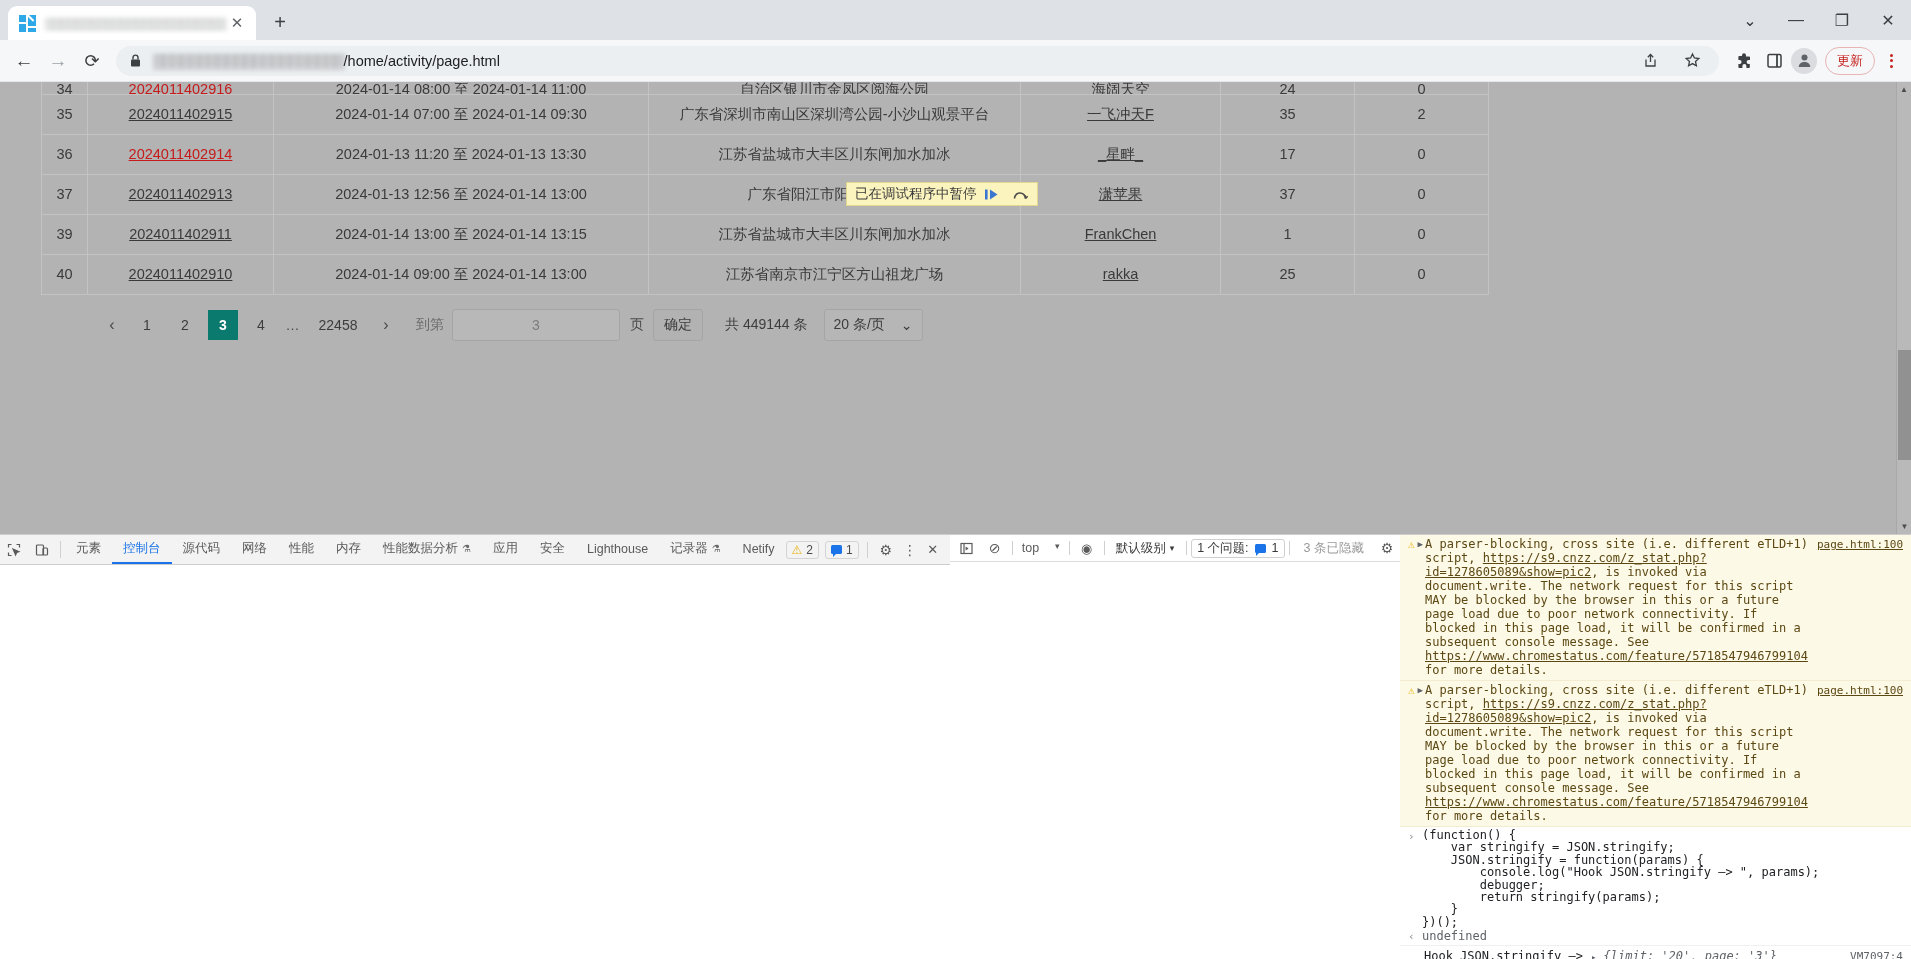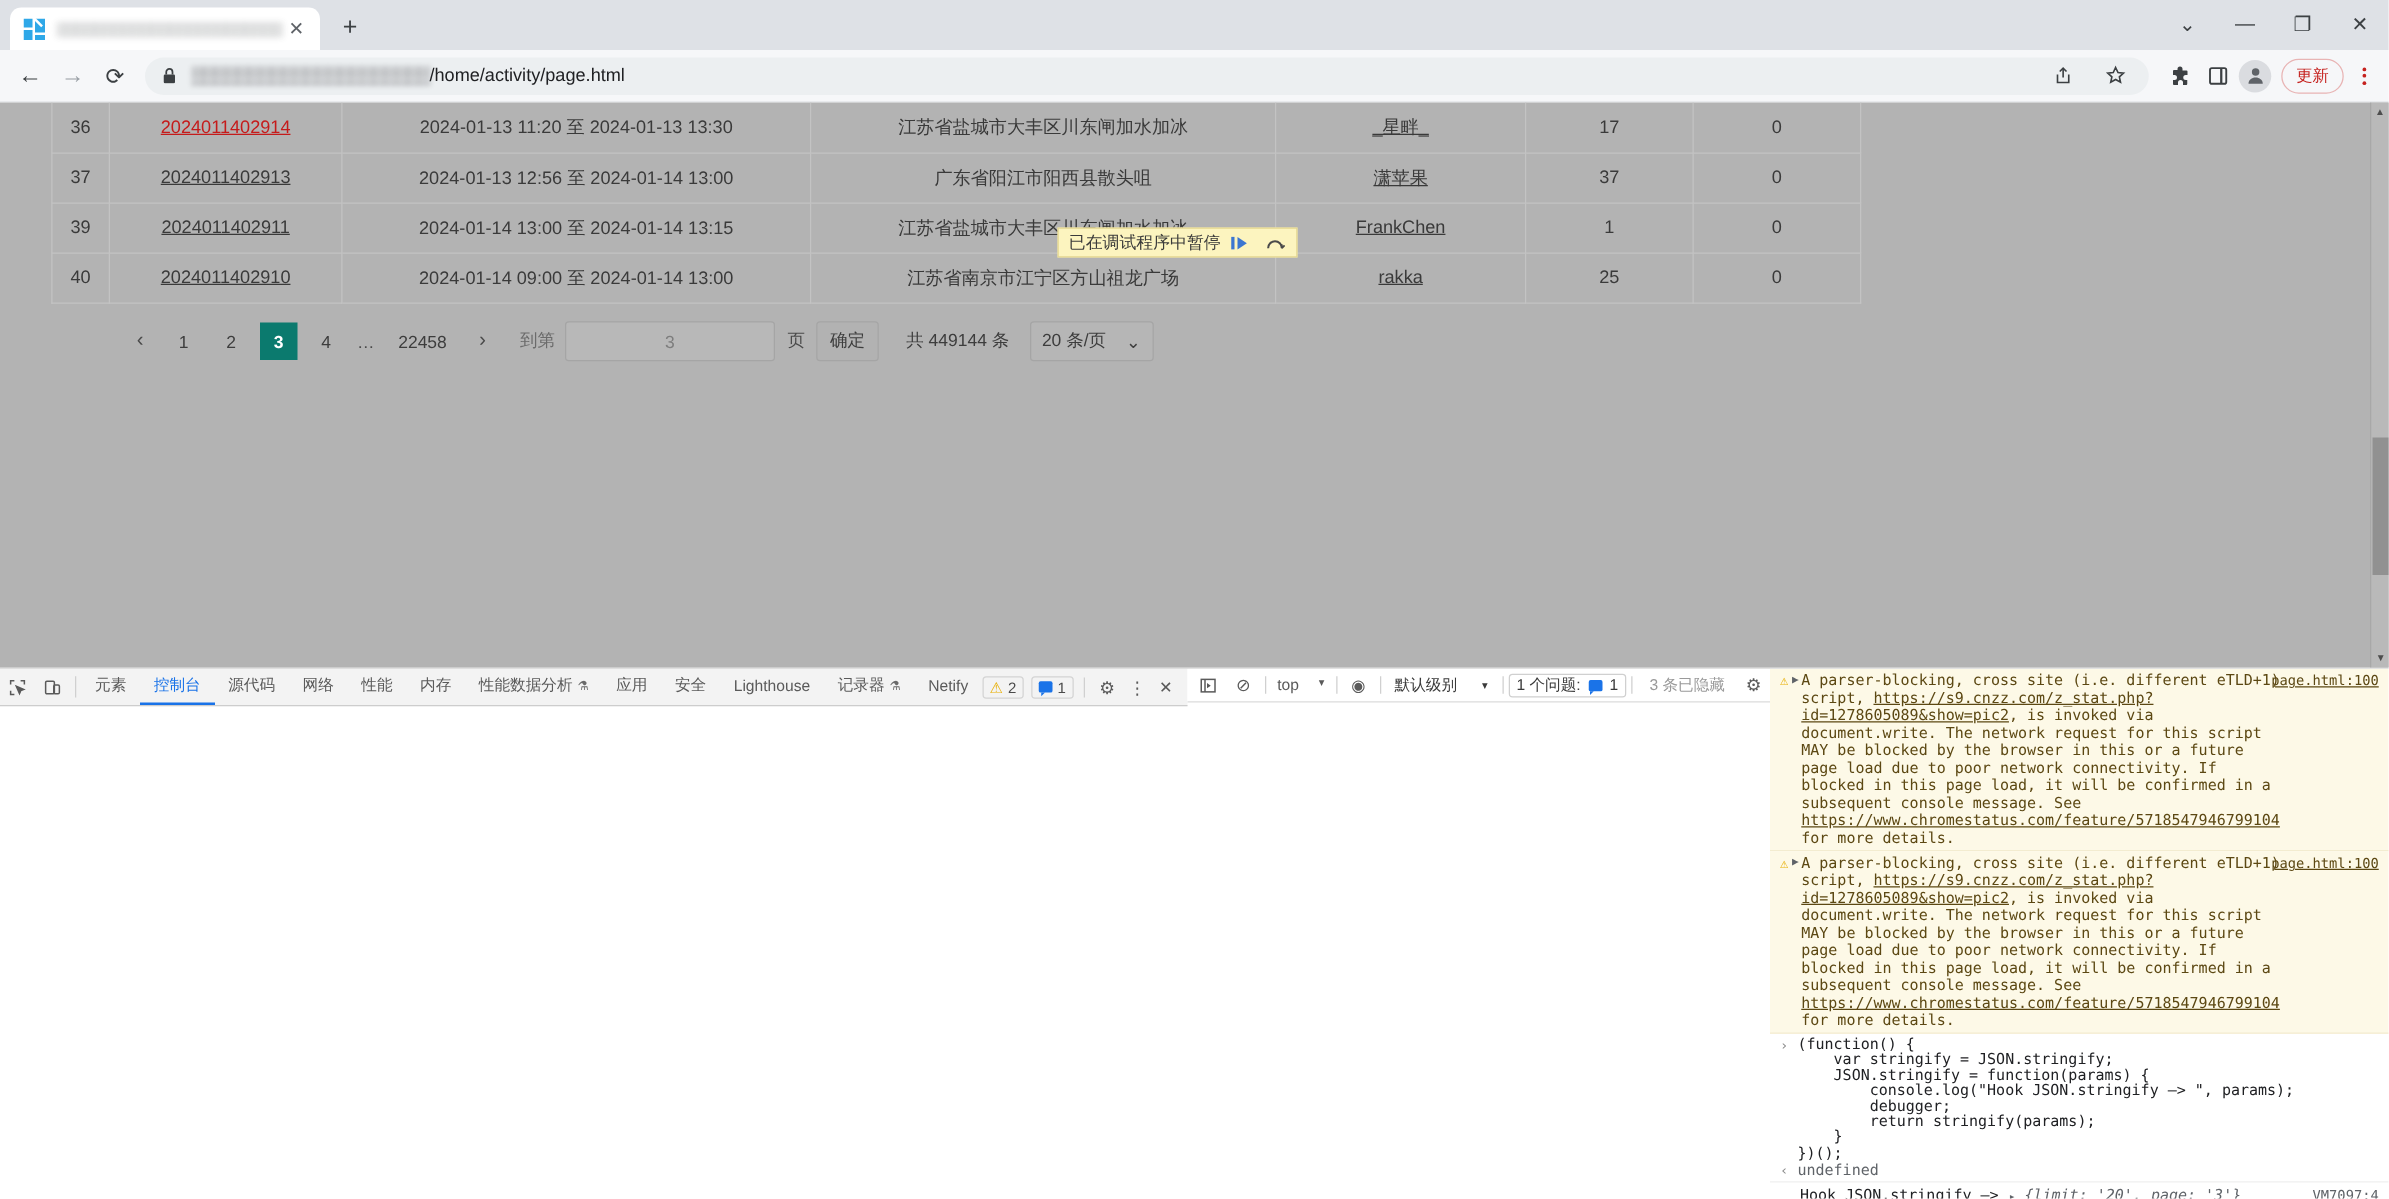--- a/index.html
+++ b/index.html
@@ -185,21 +185,21 @@
   }
 
   .dt-toolbar2 {
     height: 27px; display: flex; align-items: center; background: #fff;
     border-bottom: 1px solid #dcdcdc; font-size: 12.5px; color: #5a5a5a; padding-left: 3px;
   }
   .filter-box {
     flex: 1; height: 19px; border: 1px solid #c9c9c9; border-radius: 2px; margin: 0 6px;
     display: flex; align-items: center; padding: 0 6px; color: #7a7a7a; font-size: 12.5px; background: #fff;
   }
-  .lvl { display: flex; align-items: center; gap: 20px; color: #3a3a3a; padding: 0 8px; }
+  .lvl { display: flex; align-items: center; gap: 4px; color: #3a3a3a; padding: 0 8px; }
   .issues-pill {
     height: 19px; border: 1px solid #d0d0d0; border-radius: 3px; display: flex;
     align-items: center; gap: 6px; padding: 0 5px; color: #3a3a3a;
   }
   .hidden-cnt { color: #9a9a9a; padding: 0 10px; }
 
   .console {
     flex: 1; overflow: hidden; font-family: "DejaVu Sans Mono", monospace;
     font-size: 12px; color: #202124; background: #fff;
   }
@@ -324,20 +324,38 @@
             <path d="M2.5 10.5a5.5 5.5 0 0111 0"></path>
             <path d="M13.5 10.5l-.2-3.1M13.5 10.5l2.2-2.2" stroke-width="1.5"></path>
           </svg>
         <span style="position:absolute"></span>
       </span>
     </div>
 
     <div class="table-wrap">
       <table class="grid">
         <tbody>
+          <tr class="clipped">
+            <td class="c-idx">34</td>
+            <td class="c-id"><a class="rowlink visited">2024011402916</a></td>
+            <td class="c-time">2024-01-14 08:00 至 2024-01-14 11:00</td>
+            <td class="c-loc">自治区银川市金凤区阅海公园</td>
+            <td class="c-user"><a class="userlink">海阔天空</a></td>
+            <td class="c-n1">24</td>
+            <td class="c-n2">0</td>
+          </tr>
+          <tr>
+            <td class="c-idx">35</td>
+            <td class="c-id"><a class="rowlink">2024011402915</a></td>
+            <td class="c-time">2024-01-14 07:00 至 2024-01-14 09:30</td>
+            <td class="c-loc">广东省深圳市南山区深圳湾公园-小沙山观景平台</td>
+            <td class="c-user"><a class="userlink">一飞冲天F</a></td>
+            <td class="c-n1">35</td>
+            <td class="c-n2">2</td>
+          </tr>
           <tr>
             <td class="c-idx">36</td>
             <td class="c-id"><a class="rowlink visited">2024011402914</a></td>
             <td class="c-time">2024-01-13 11:20 至 2024-01-13 13:30</td>
             <td class="c-loc">江苏省盐城市大丰区川东闸加水加冰</td>
             <td class="c-user"><a class="userlink">_星畔_</a></td>
             <td class="c-n1">17</td>
             <td class="c-n2">0</td>
           </tr>
           <tr>

